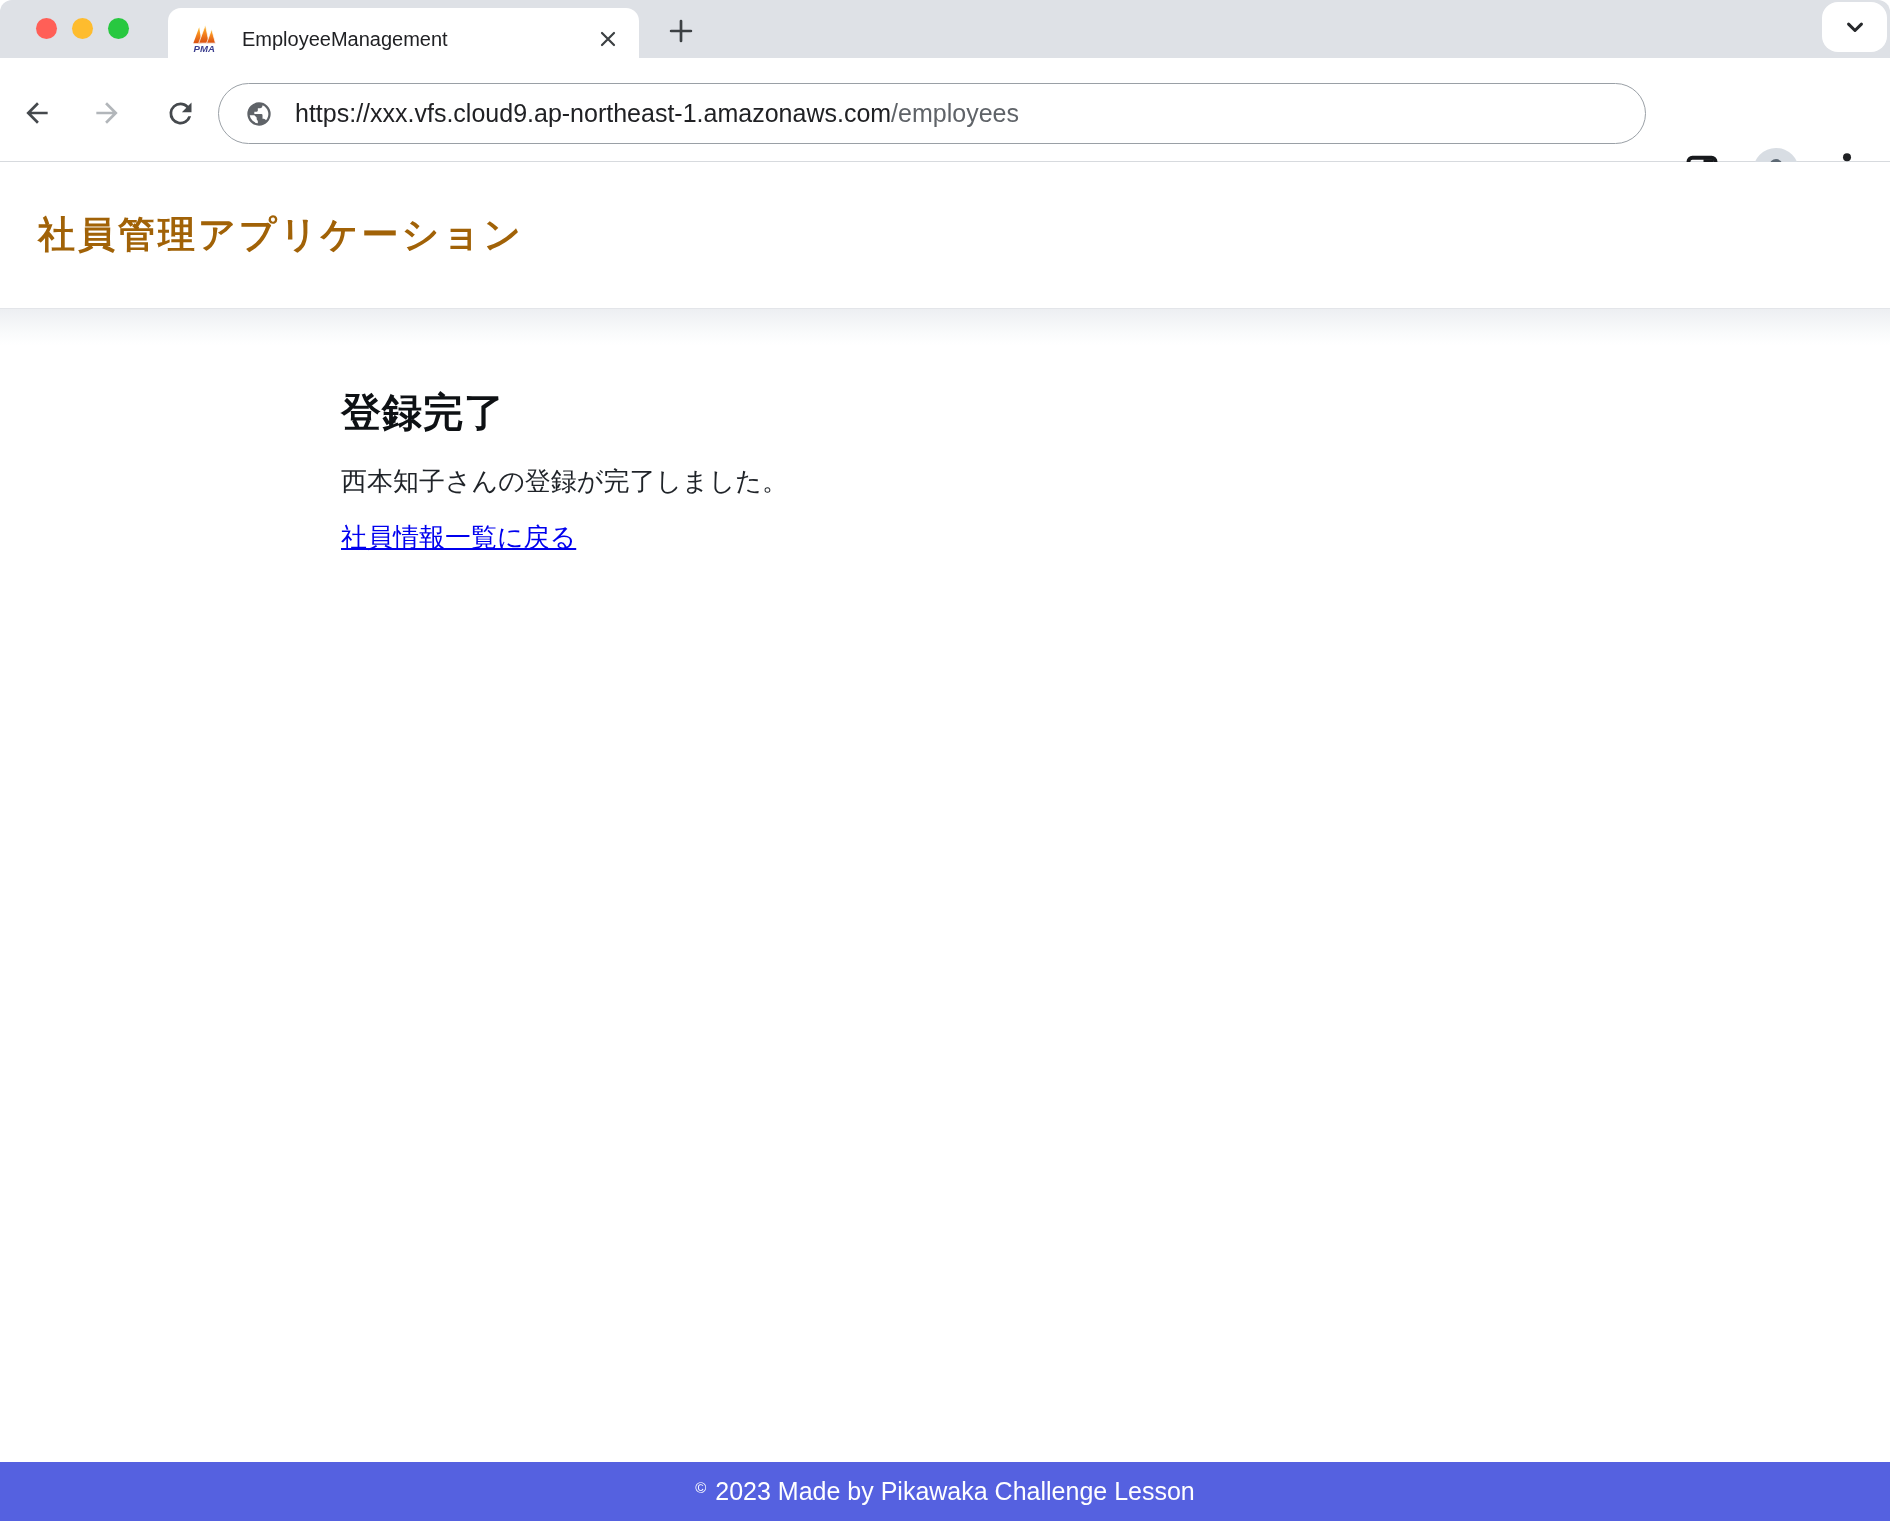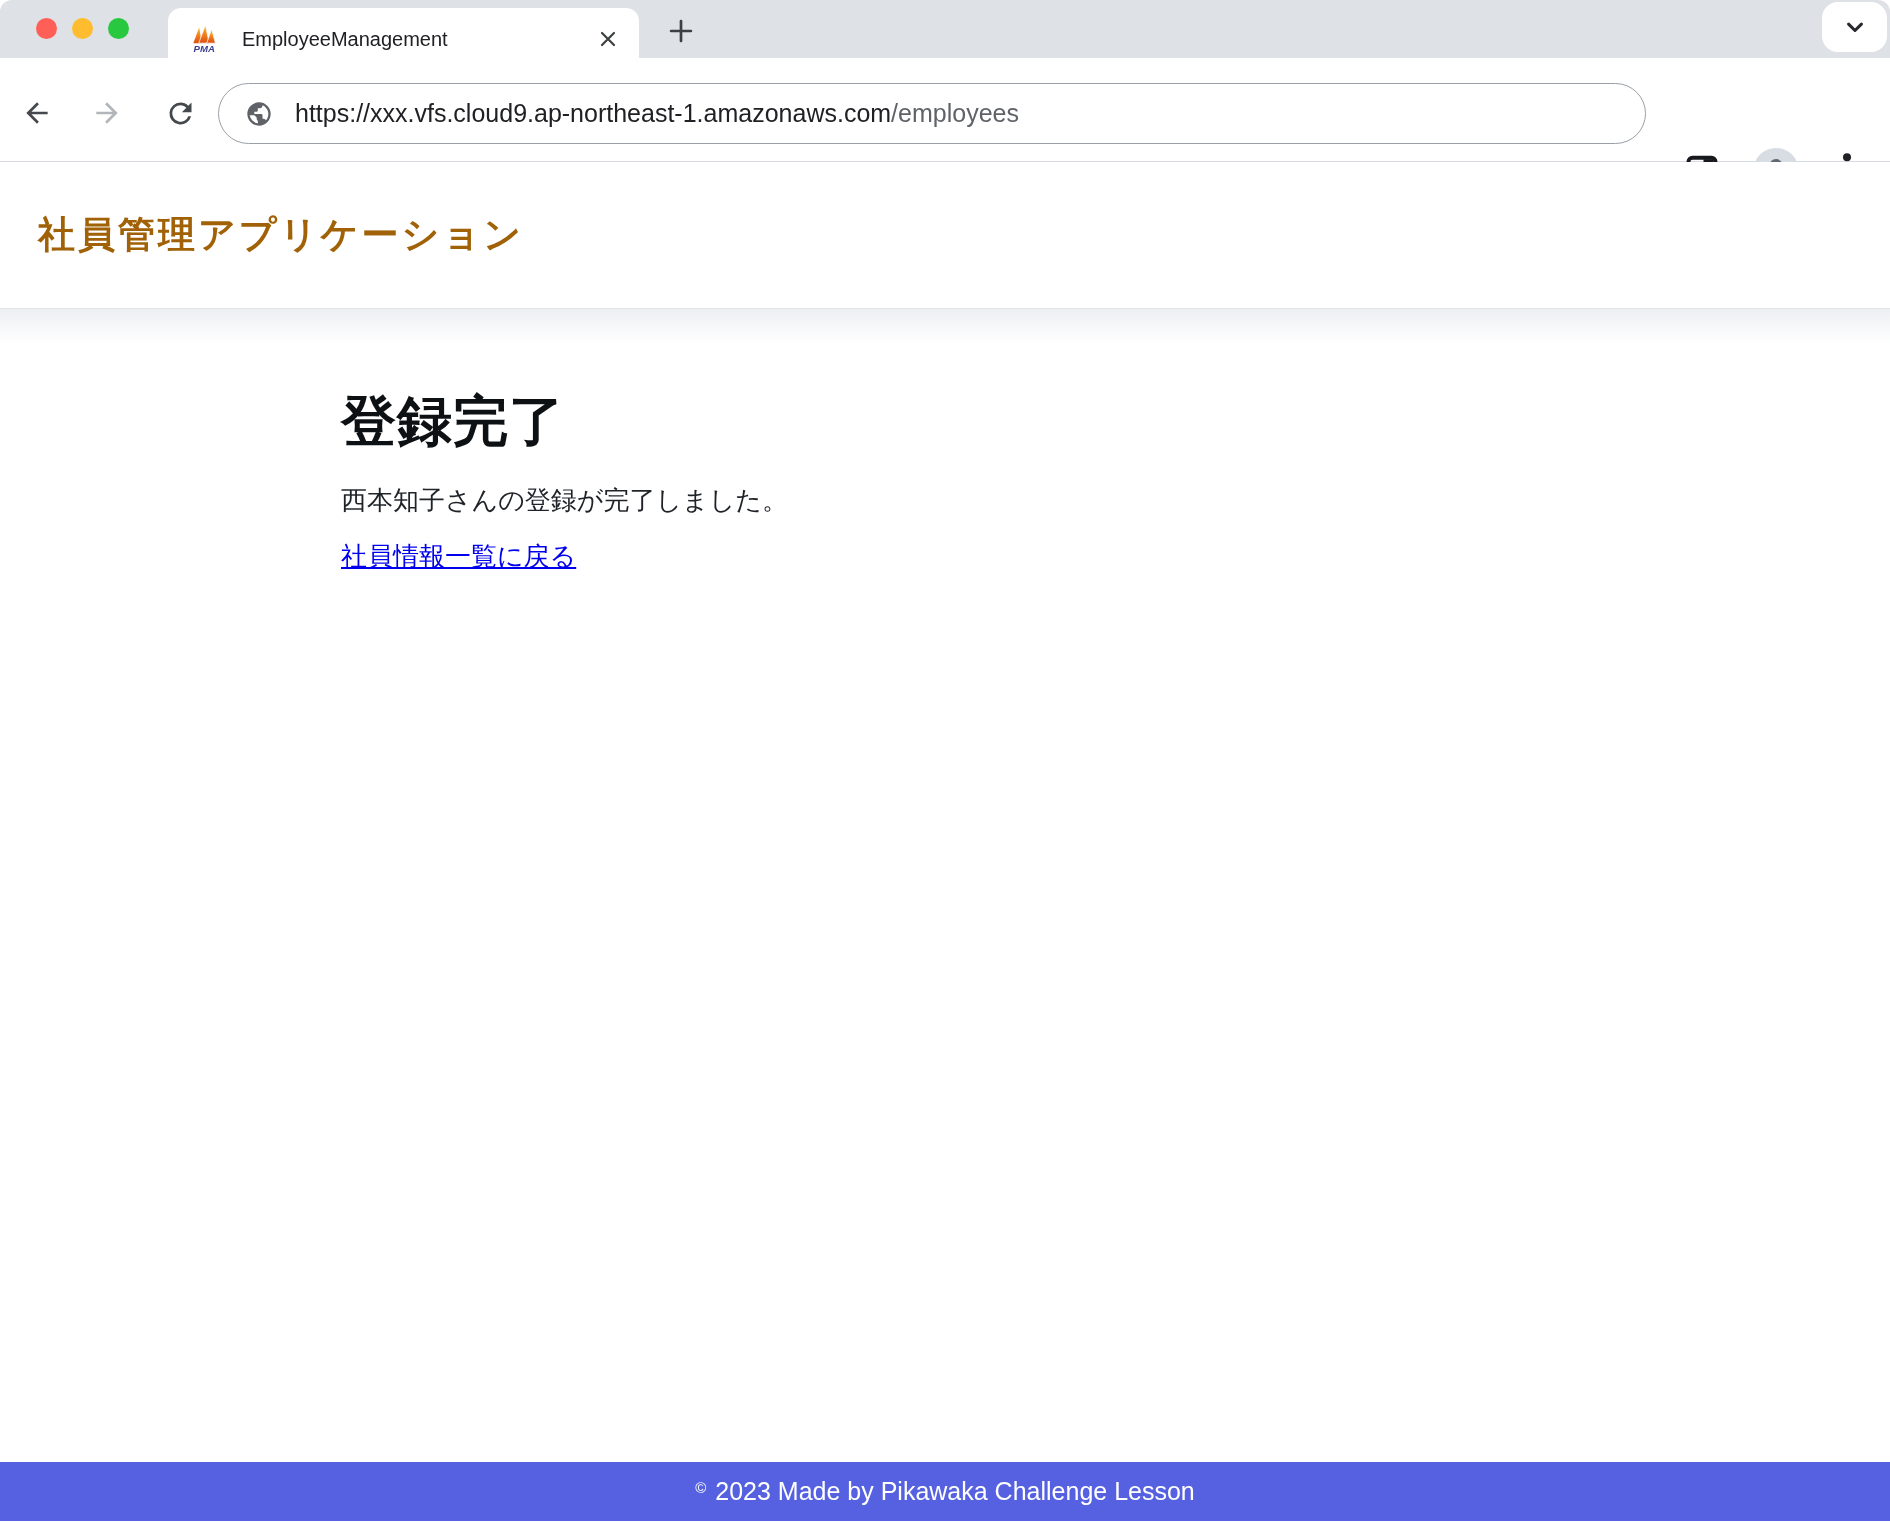--- a/index.html
+++ b/index.html
@@ -82,21 +82,21 @@
   }
   .page-header h1 {
     margin: 12px; font-size: 37px; font-weight: 700; letter-spacing: 3px; color: #a16207;
   }
   .header-fade {
     height: 37px; border-top: 1px solid #e3e5e9;
     background: linear-gradient(180deg, #edeff2 0%, #fafbfc 70%, #ffffff 100%);
   }
   main { padding: 40px 60px 0 341px; }
   .result-heading {
-    margin: 0 0 24px 0; font-size: 55px; font-weight: 700; color: #0e1114; letter-spacing: 1px;
+    margin: 0 0 24px 0; font-size: 40px; font-weight: 700; color: #0e1114; letter-spacing: 1px;
   }
   .result-message { margin: 0 0 21px 0; font-size: 26px; color: #1f2328; }
   .back-link { font-size: 26px; color: #0000ee; text-decoration: underline; cursor: pointer; text-align: right; }
 
   footer {
     position: absolute; left: 0; bottom: 0; width: 100%; height: 59px;
     background: #5561e0; color: #ffffff;
     display: flex; align-items: center; justify-content: center; font-size: 25px;
   }
   .copy-symbol { font-size: 15px; margin-right: 9px; position: relative; top: -4px; }

